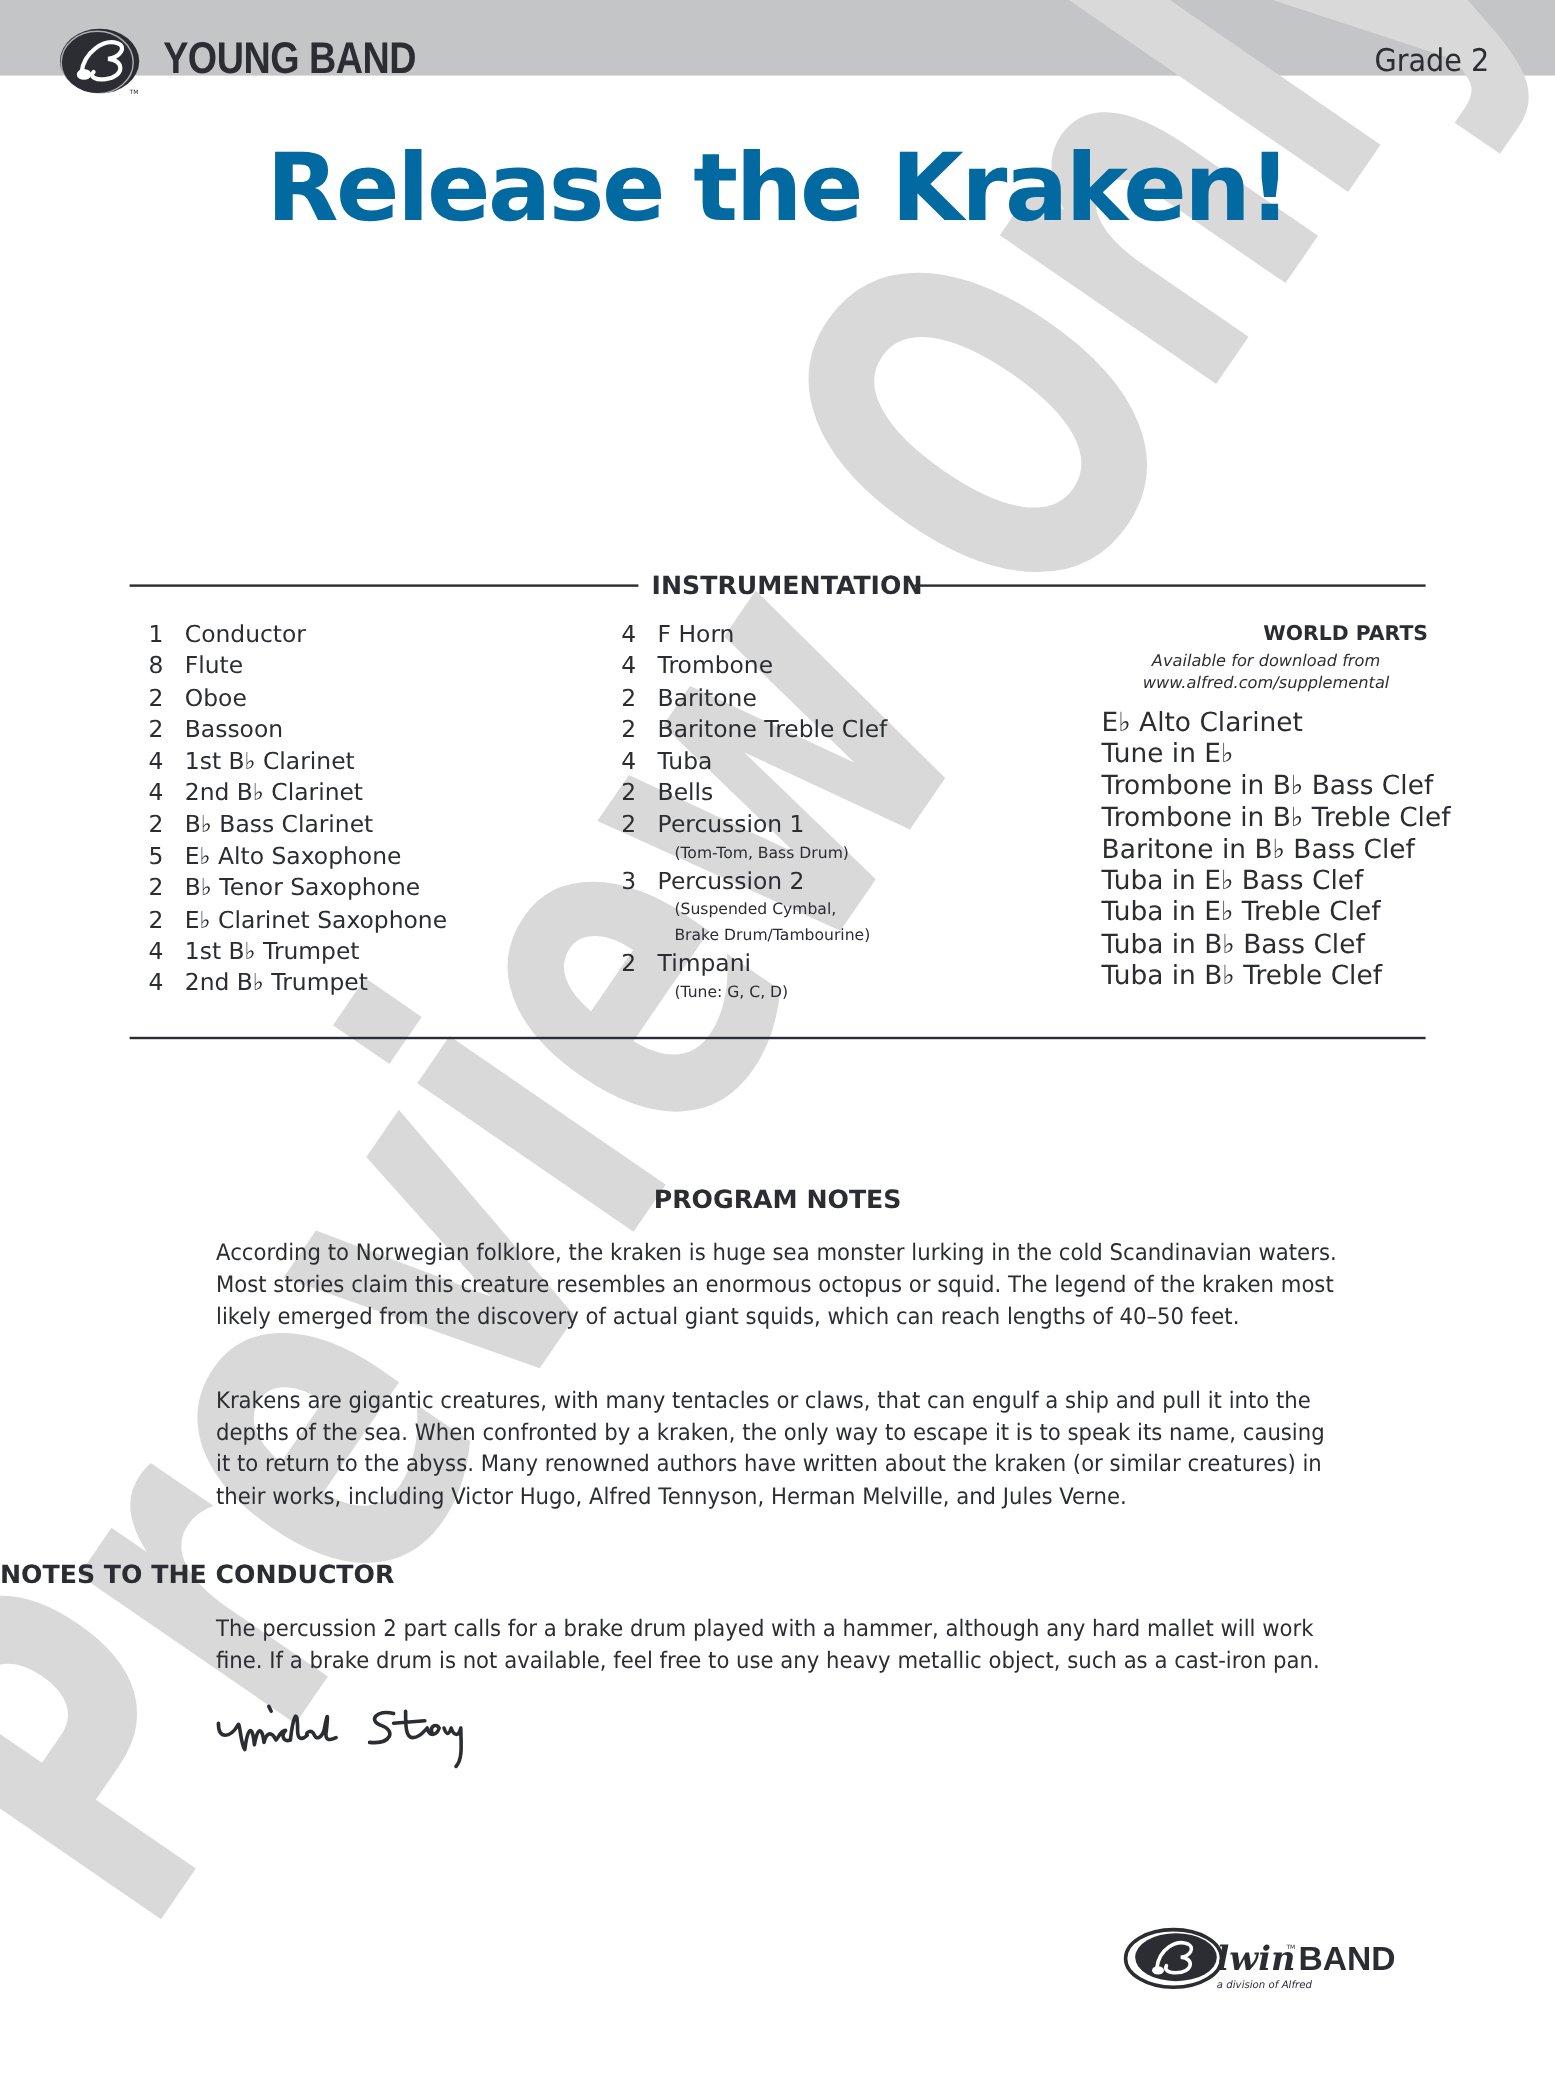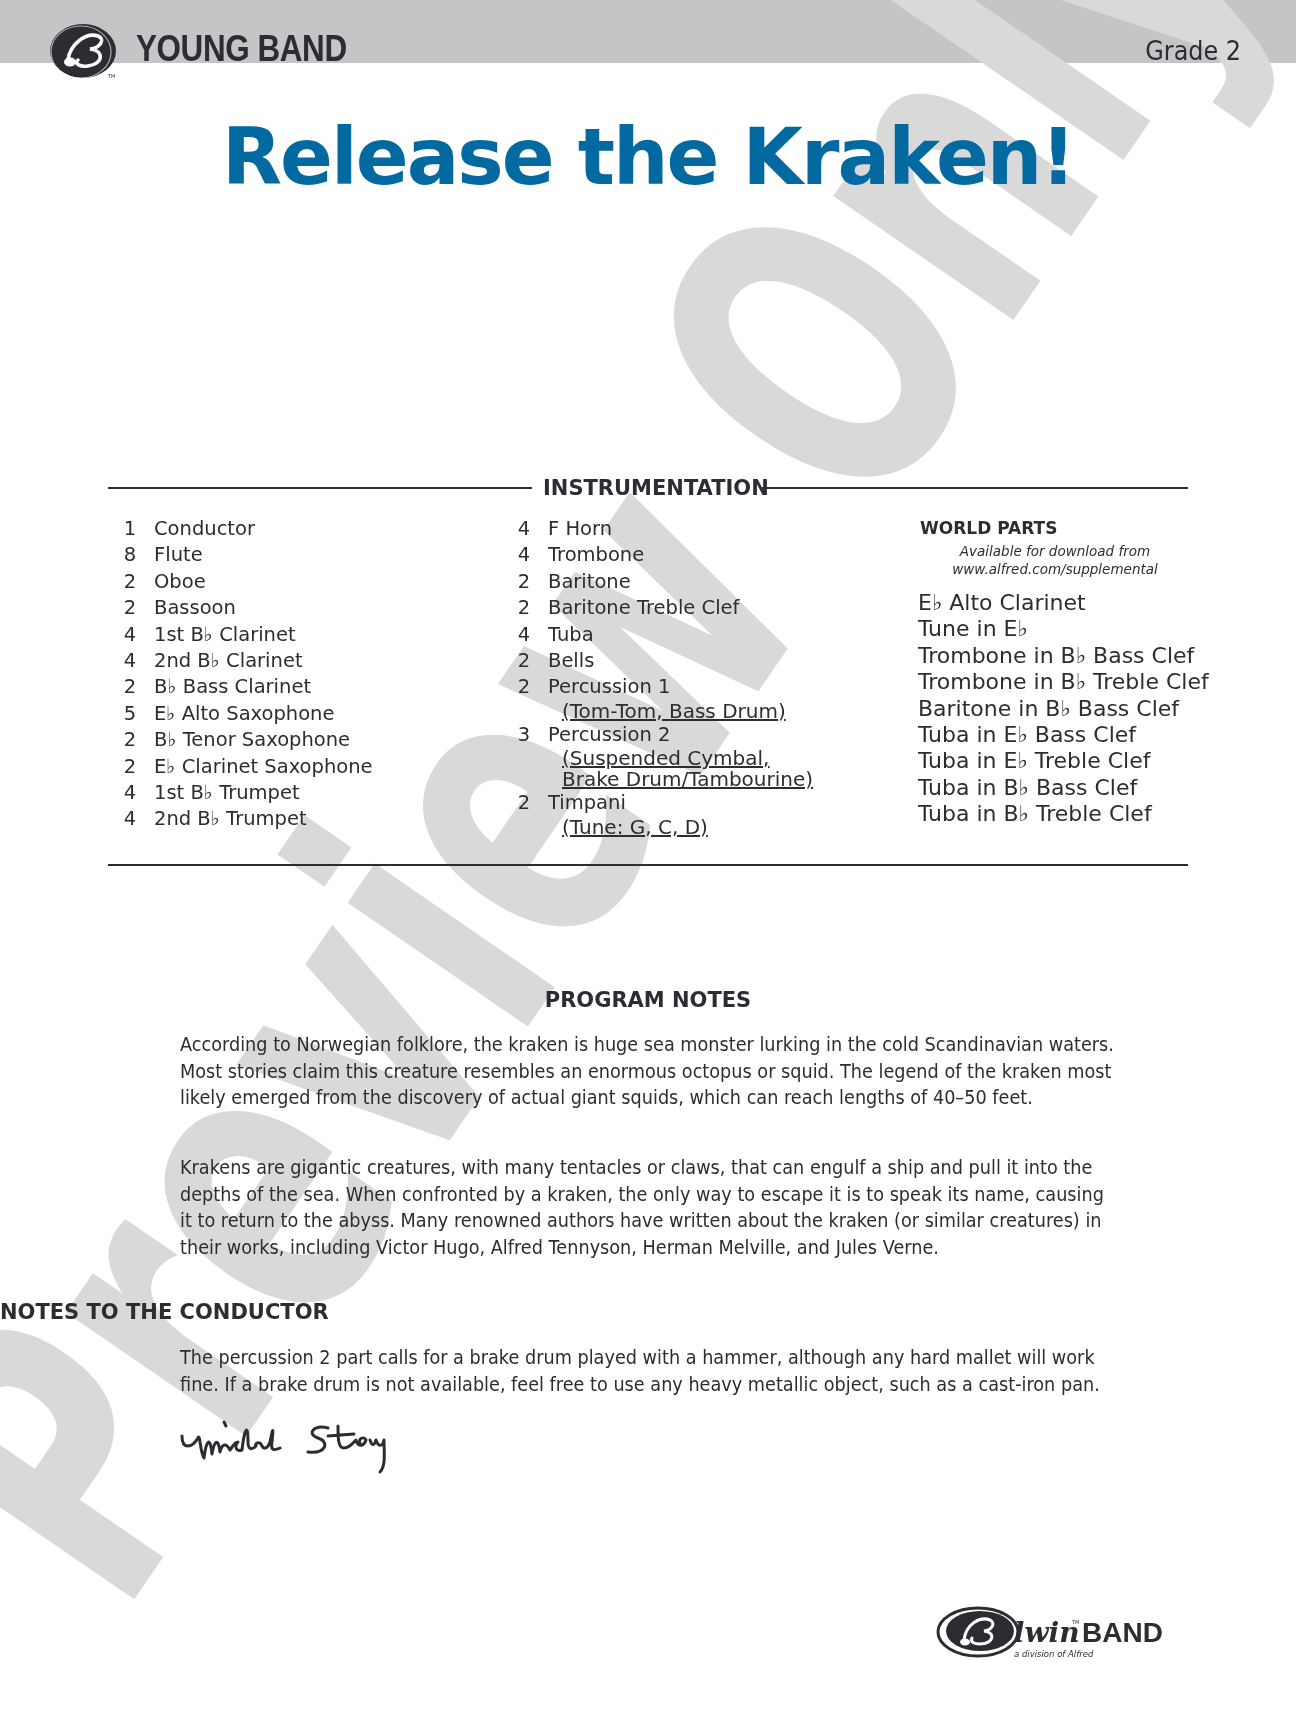--- a/index.html
+++ b/index.html
@@ -41,23 +41,23 @@
   }
   .rule { position: absolute; height: 2px; background: #2b2d33; }
   .section-head {
     position: absolute; font-family: "DejaVu Sans", sans-serif; font-weight: bold;
     font-size: 21px; color: #2b2d33; white-space: nowrap;
   }
   .instr-col { position: absolute; font-family: "DejaVu Sans", sans-serif; font-size: 19.5px; color: #2b2d33; }
   .instr-row { display: flex; line-height: 26.4px; }
   .instr-row .qty { width: 28px; text-align: center; flex: none; }
   .instr-row .name { padding-left: 10px; white-space: nowrap; }
-  .instr-sub { padding-left: 52px; font-size: 20px; line-height: 21px; white-space: nowrap; text-decoration: underline; }
+  .instr-sub { padding-left: 52px; font-size: 13px; line-height: 21px; white-space: nowrap; }
   .world-head {
-    position: absolute; left: 920px; width: 270px; top: 518px; text-align: left;
+    position: absolute; left: 920px; width: 270px; top: 518px; text-align: right;
     font-family: "DejaVu Sans", sans-serif; font-weight: bold; font-size: 17px;
   }
   .world-note {
     position: absolute; left: 920px; width: 270px; top: 542px; text-align: center;
     font-family: "DejaVu Sans", sans-serif; font-style: italic; font-size: 13.5px; line-height: 18px;
   }
   .world-list {
     position: absolute; left: 918px; top: 590px; font-family: "DejaVu Sans", sans-serif;
     font-size: 22px; line-height: 26.4px; white-space: nowrap;
   }

